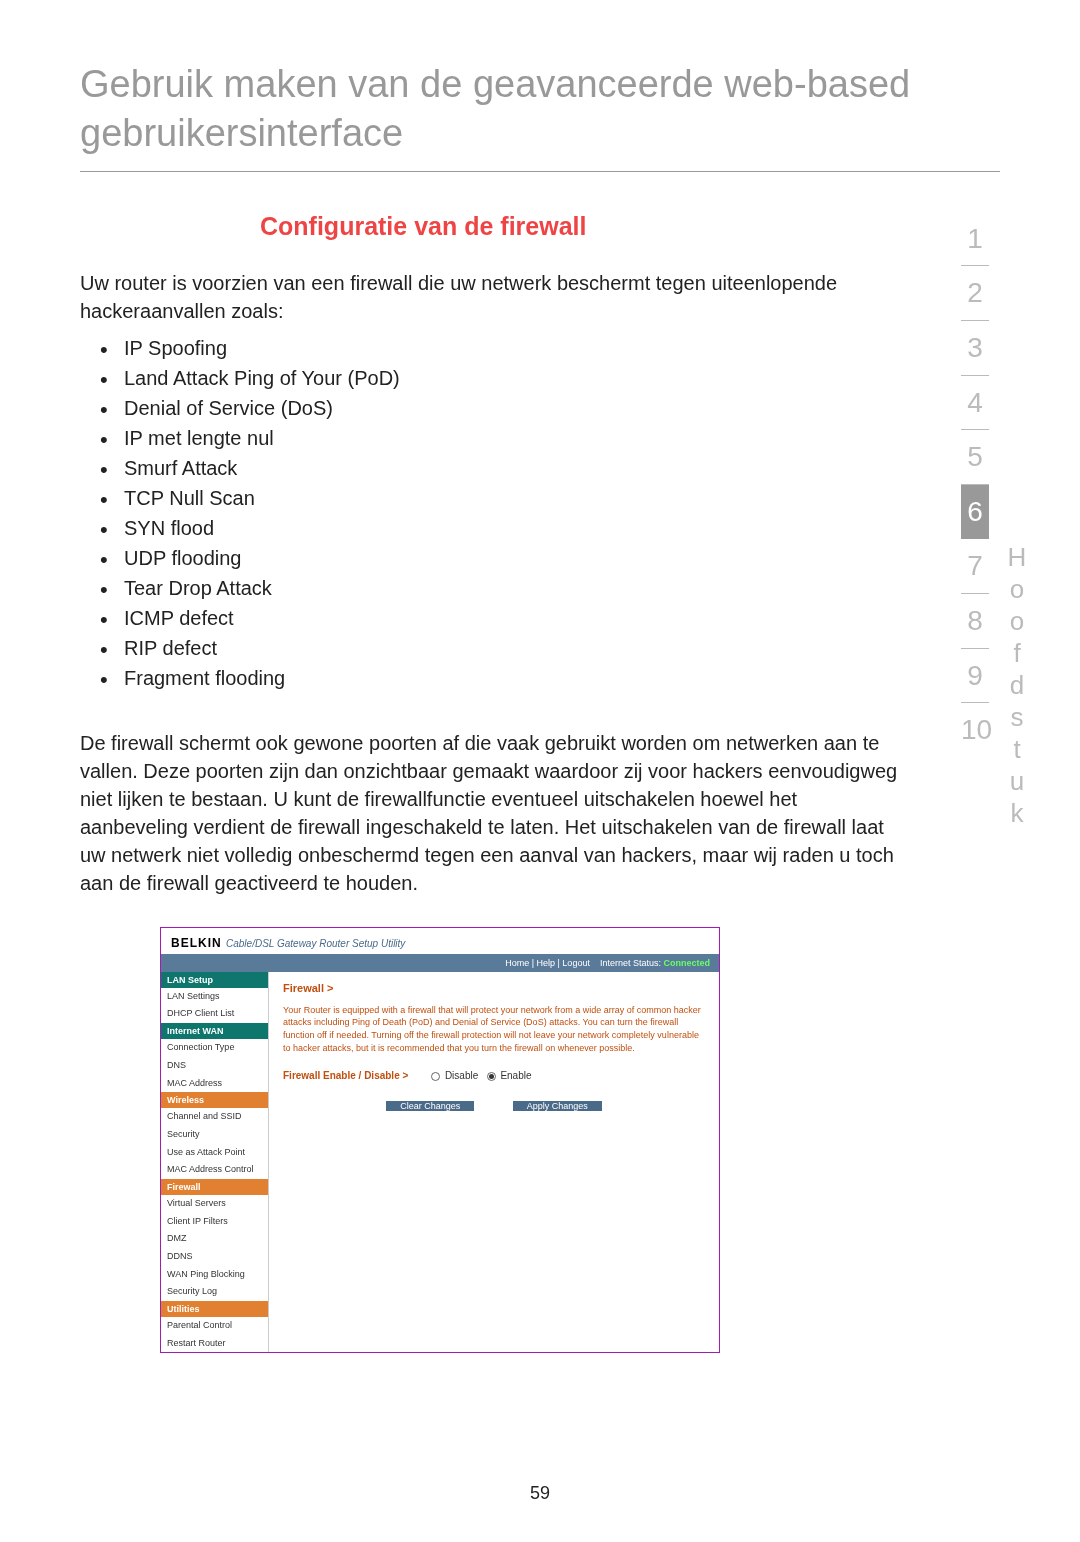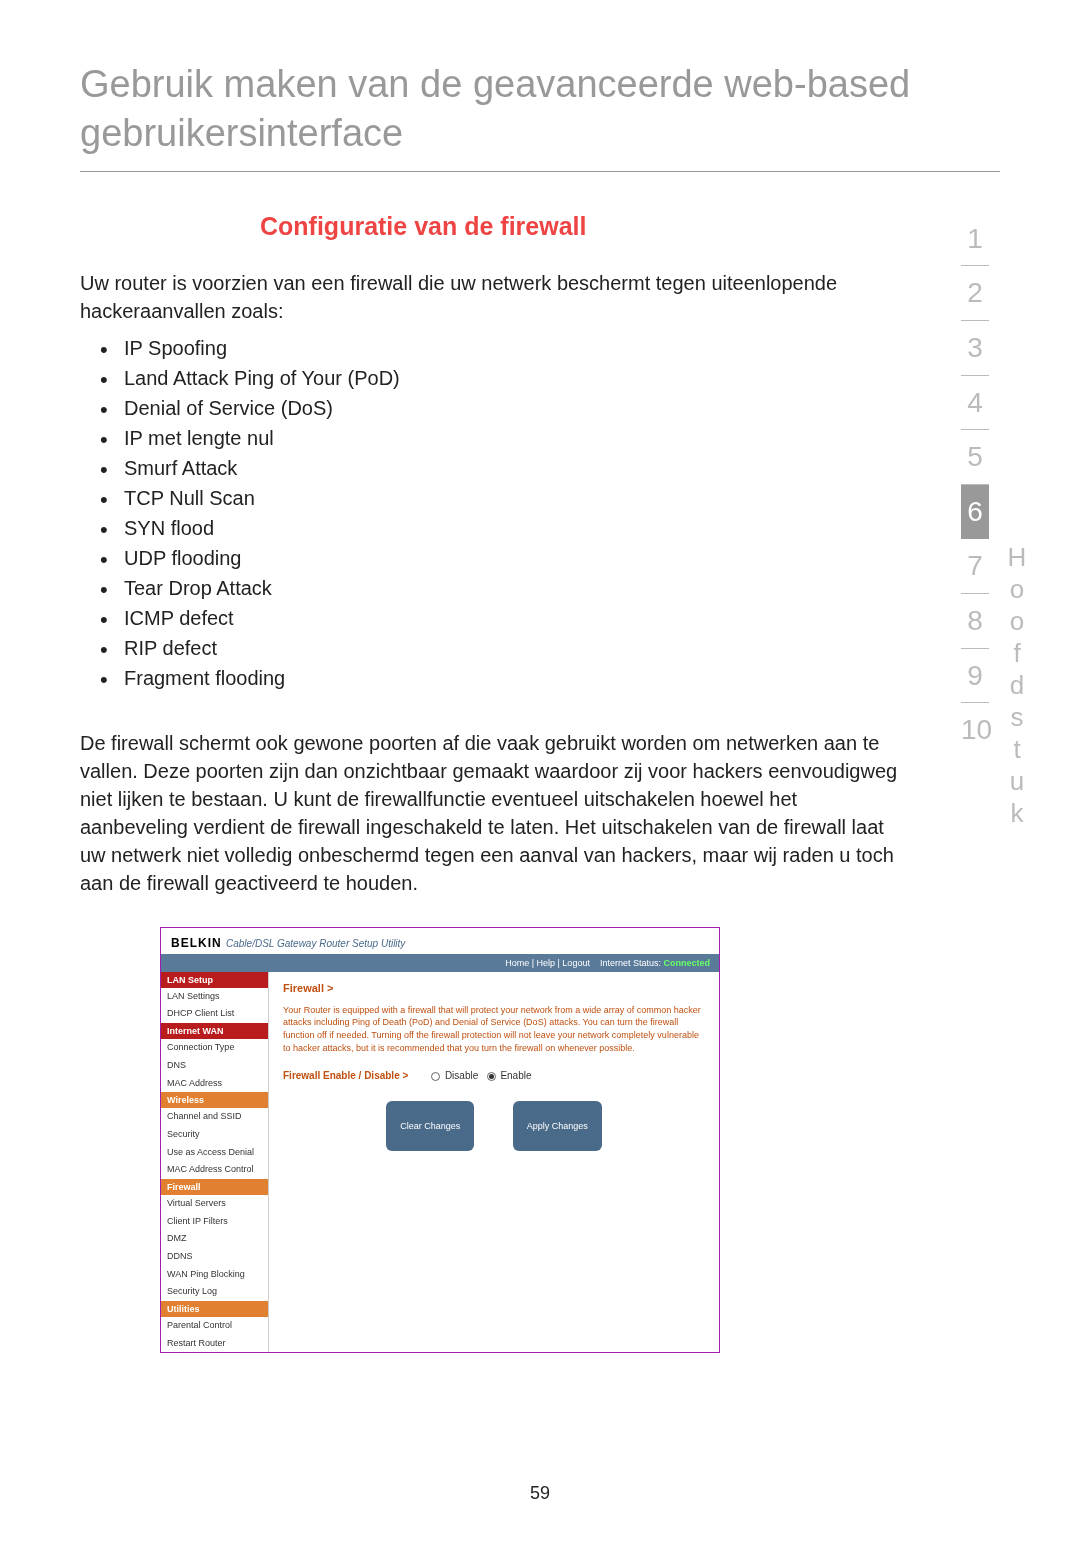--- a/index.html
+++ b/index.html
@@ -136,21 +136,21 @@
   .ss-body {
     display: flex;
     min-height: 300px;
   }
   .ss-sidebar {
     width: 108px;
     background: #fff;
     border-right: 1px solid #ccc;
   }
   .ss-side-head {
-    background: #b91c1c;
+    background: #0f766e;
     color: #fff;
     font-weight: bold;
     padding: 3px 6px;
     font-size: 9px;
   }
   .ss-side-head.orange {
     background: #e08030;
   }
   .ss-side-item {
     padding: 3px 6px;
@@ -185,23 +185,23 @@
     color: #333;
     margin-left: 20px;
   }
   .ss-buttons {
     text-align: center;
   }
   .ss-btn {
     display: inline-block;
     background: #4a6a8a;
     color: #fff;
-    padding: 20px 14px;
-    font-size: 9px;
-    border-radius: 6px;
+    padding: 0 14px;
+    font-size: 9px;
+    border-radius: 0;
     margin: 0 18px;
   }
   .page-number {
     position: absolute;
     bottom: 38px;
     left: 50%;
     transform: translateX(-50%);
     font-size: 18px;
     color: #222;
   }
@@ -267,21 +267,21 @@
           <div class="ss-side-head">LAN Setup</div>
           <div class="ss-side-item">LAN Settings</div>
           <div class="ss-side-item">DHCP Client List</div>
           <div class="ss-side-head">Internet WAN</div>
           <div class="ss-side-item">Connection Type</div>
           <div class="ss-side-item">DNS</div>
           <div class="ss-side-item">MAC Address</div>
           <div class="ss-side-head orange">Wireless</div>
           <div class="ss-side-item">Channel and SSID</div>
           <div class="ss-side-item">Security</div>
-          <div class="ss-side-item">Use as Access Denial</div>
+          <div class="ss-side-item">Use as Attack Point</div>
           <div class="ss-side-item">MAC Address Control</div>
           <div class="ss-side-head orange">Firewall</div>
           <div class="ss-side-item">Virtual Servers</div>
           <div class="ss-side-item">Client IP Filters</div>
           <div class="ss-side-item">DMZ</div>
           <div class="ss-side-item">DDNS</div>
           <div class="ss-side-item">WAN Ping Blocking</div>
           <div class="ss-side-item">Security Log</div>
           <div class="ss-side-head orange">Utilities</div>
           <div class="ss-side-item">Parental Control</div>

